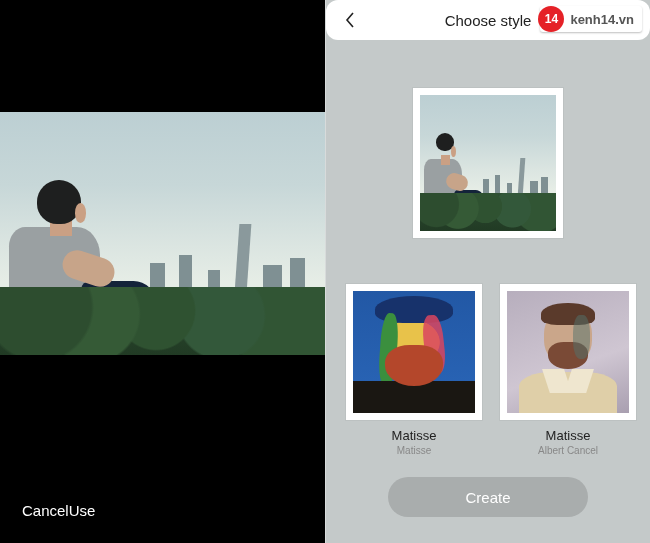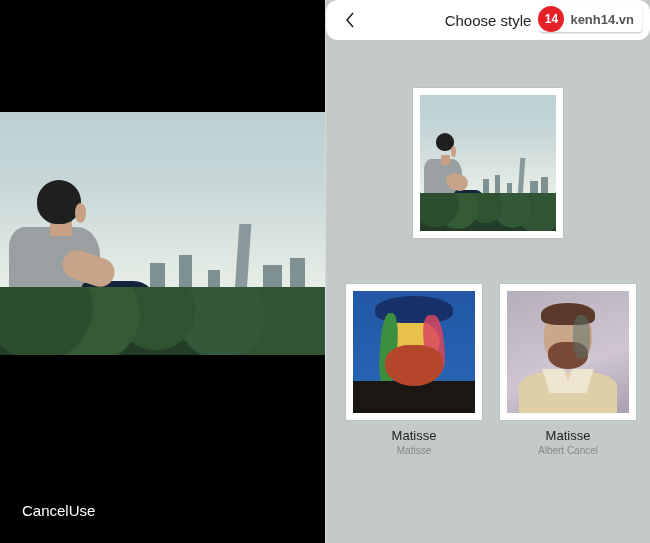--- a/index.html
+++ b/index.html
@@ -329,18 +329,21 @@
               <div class="shade"></div>
           </div>
         </div>
         <div class="style-title">Matisse</div>
         <div class="style-sub">Albert Cancel</div>
       </div>
 
     </div>
   </div>
 
+  <div class="r-footer">
+    <div class="create-btn">Create</div>
+  </div>
 </div>
 
 <div class="wm">
   <div class="wm-circle">14</div>
   <span>kenh14.vn</span>
 </div>
 
 </body></html>

